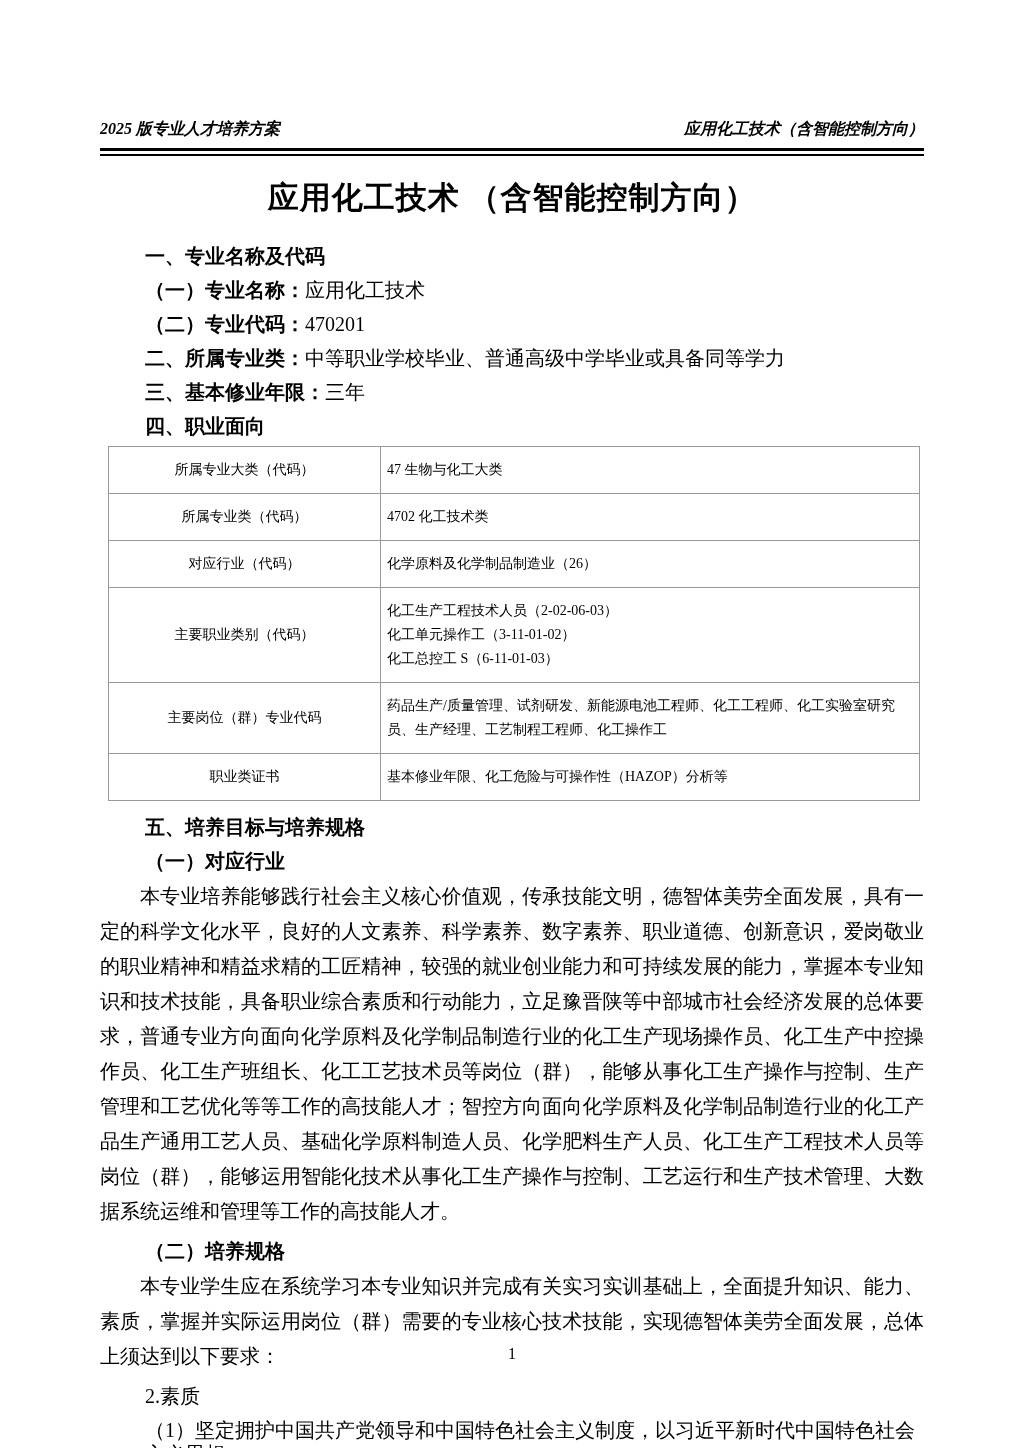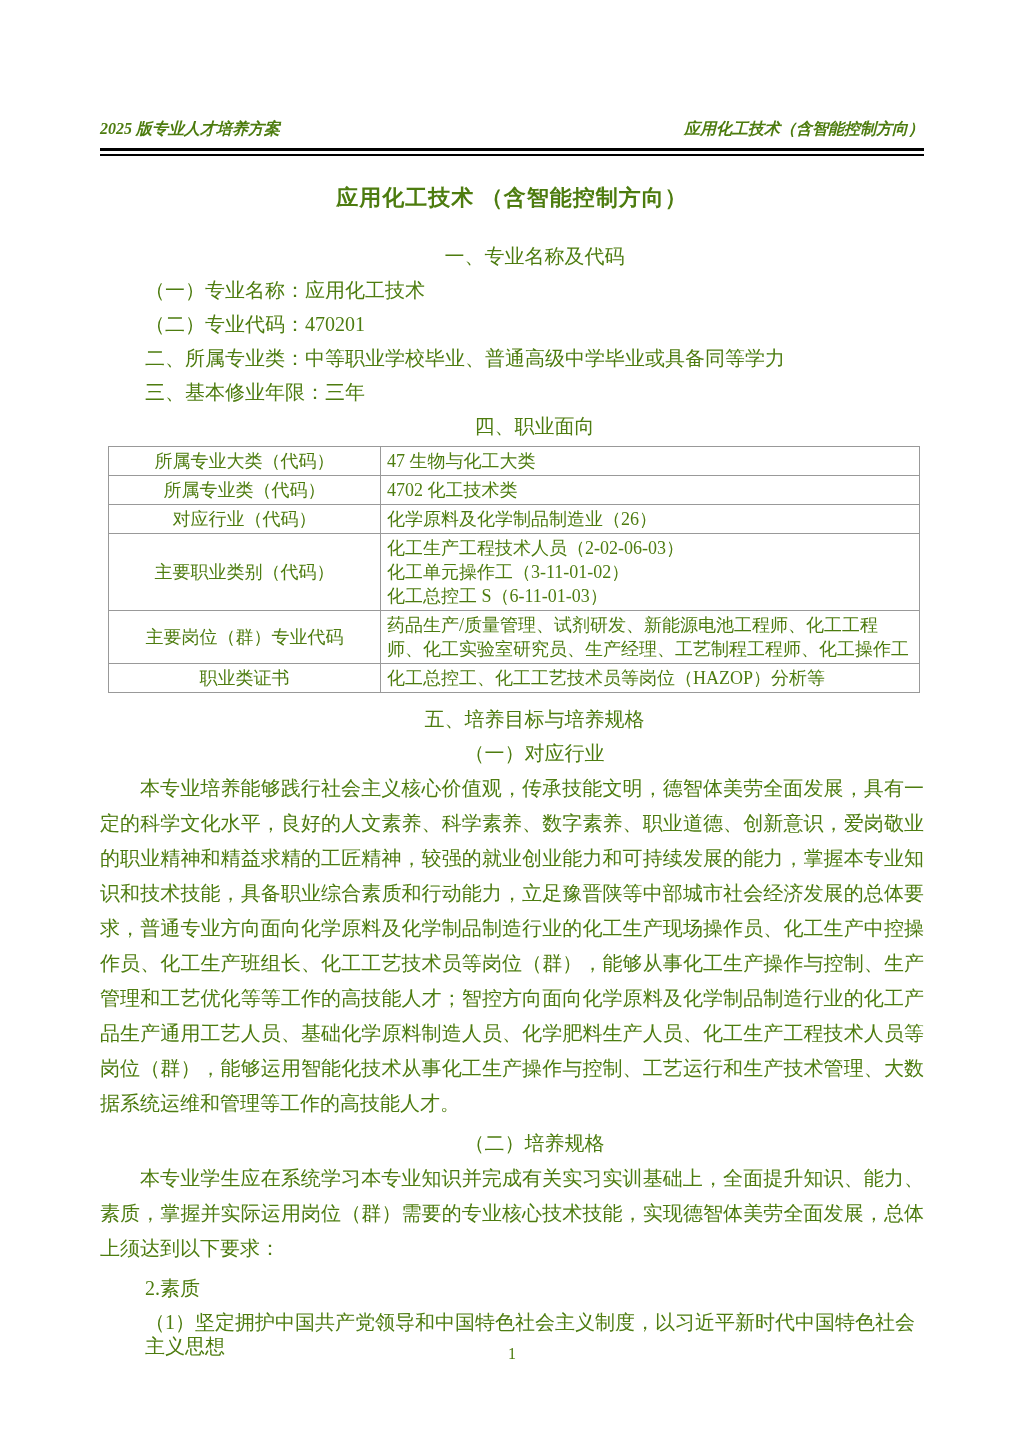--- a/index.html
+++ b/index.html
@@ -2,21 +2,21 @@
 <html><head>
 <meta charset="utf-8">
 <style>
   * { margin: 0; padding: 0; box-sizing: border-box; }
   html, body { background: #ffffff; }
   .page {
     position: relative;
     width: 1024px;
     height: 1448px;
     background: #ffffff;
-    color: #4d7c0f;
+    color: #000000;
     font-family: "Liberation Serif", "DejaVu Serif", serif;
     overflow: hidden;
   }
   .content { padding: 0 100px; }
 
   
   .running-header {
     padding-top: 119px;
     display: flex;
     justify-content: space-between;
@@ -31,52 +31,51 @@
     margin-top: 9px;
     height: 8px;
     border-top: 3px solid #000000;
     border-bottom: 2px solid #000000;
   }
 
   
   .doc-title {
     margin-top: 22px;
     text-align: center;
-    font-size: 22px;
+    font-size: 31px;
     line-height: 40px;
     font-weight: bold;
     letter-spacing: 1px;
     font-family: "Liberation Serif", "DejaVu Serif", serif;
   }
 
   
   .line { font-size: 20px; line-height: 24px; margin-top: 10px; }
   .indent { padding-left: 45px; }
   .first-after-title { margin-top: 26px; }
   .heading,
   .lbl {
-    font-weight: normal;
+    font-weight: bold;
     font-family: "Liberation Sans", "DejaVu Sans", sans-serif;
-    text-align: center;
   }
   .val { font-family: "Liberation Serif", "DejaVu Serif", serif; }
 
   
   table.career-table {
     border-collapse: collapse;
     width: 812px;
     margin: 8px 0 0 8px;
     table-layout: fixed;
   }
   table.career-table td {
     border: 1px solid #999999;
-    font-size: 18px;
+    font-size: 14px;
     line-height: 24px;
     vertical-align: middle;
-    padding: 2px 6px;
+    padding: 11px 6px;
   }
   td.label-cell { width: 272px; text-align: center; }
   td.value-cell.center { }
   td.value-cell.left { text-align: left; }
   td.tight { padding: 2px 6px; }
 
   
   .para {
     margin-top: 6px;
     font-size: 20px;
@@ -152,21 +151,21 @@
             <div>化工单元操作工（3-11-01-02）</div>
             <div>化工总控工 S（6-11-01-03）</div>
           </td>
         </tr>
         <tr>
           <td class="label-cell">主要岗位（群）专业代码</td>
           <td class="value-cell left tight">药品生产/质量管理、试剂研发、新能源电池工程师、化工工程师、化工实验室研究员、生产经理、工艺制程工程师、化工操作工</td>
         </tr>
         <tr>
           <td class="label-cell">职业类证书</td>
-          <td class="value-cell left">化工总控工、化工工艺技术员等岗位（HAZOP）分析等</td>
+          <td class="value-cell left">基本修业年限、化工危险与可操作性（HAZOP）分析等</td>
         </tr>
       </tbody>
     </table>
 
     <div class="line heading indent after-table">五、培养目标与培养规格</div>
 
     <div class="line heading indent">（一）对应行业</div>
 
     <p class="para">本专业培养能够践行社会主义核心价值观，传承技能文明，德智体美劳全面发展，具有一定的科学文化水平，良好的人文素养、科学素养、数字素养、职业道德、创新意识，爱岗敬业的职业精神和精益求精的工匠精神，较强的就业创业能力和可持续发展的能力，掌握本专业知识和技术技能，具备职业综合素质和行动能力，立足豫晋陕等中部城市社会经济发展的总体要求，普通专业方向面向化学原料及化学制品制造行业的化工生产现场操作员、化工生产中控操作员、化工生产班组长、化工工艺技术员等岗位（群），能够从事化工生产操作与控制、生产管理和工艺优化等等工作的高技能人才；智控方向面向化学原料及化学制品制造行业的化工产品生产通用工艺人员、基础化学原料制造人员、化学肥料生产人员、化工生产工程技术人员等岗位（群），能够运用智能化技术从事化工生产操作与控制、工艺运行和生产技术管理、大数据系统运维和管理等工作的高技能人才。</p>
 

